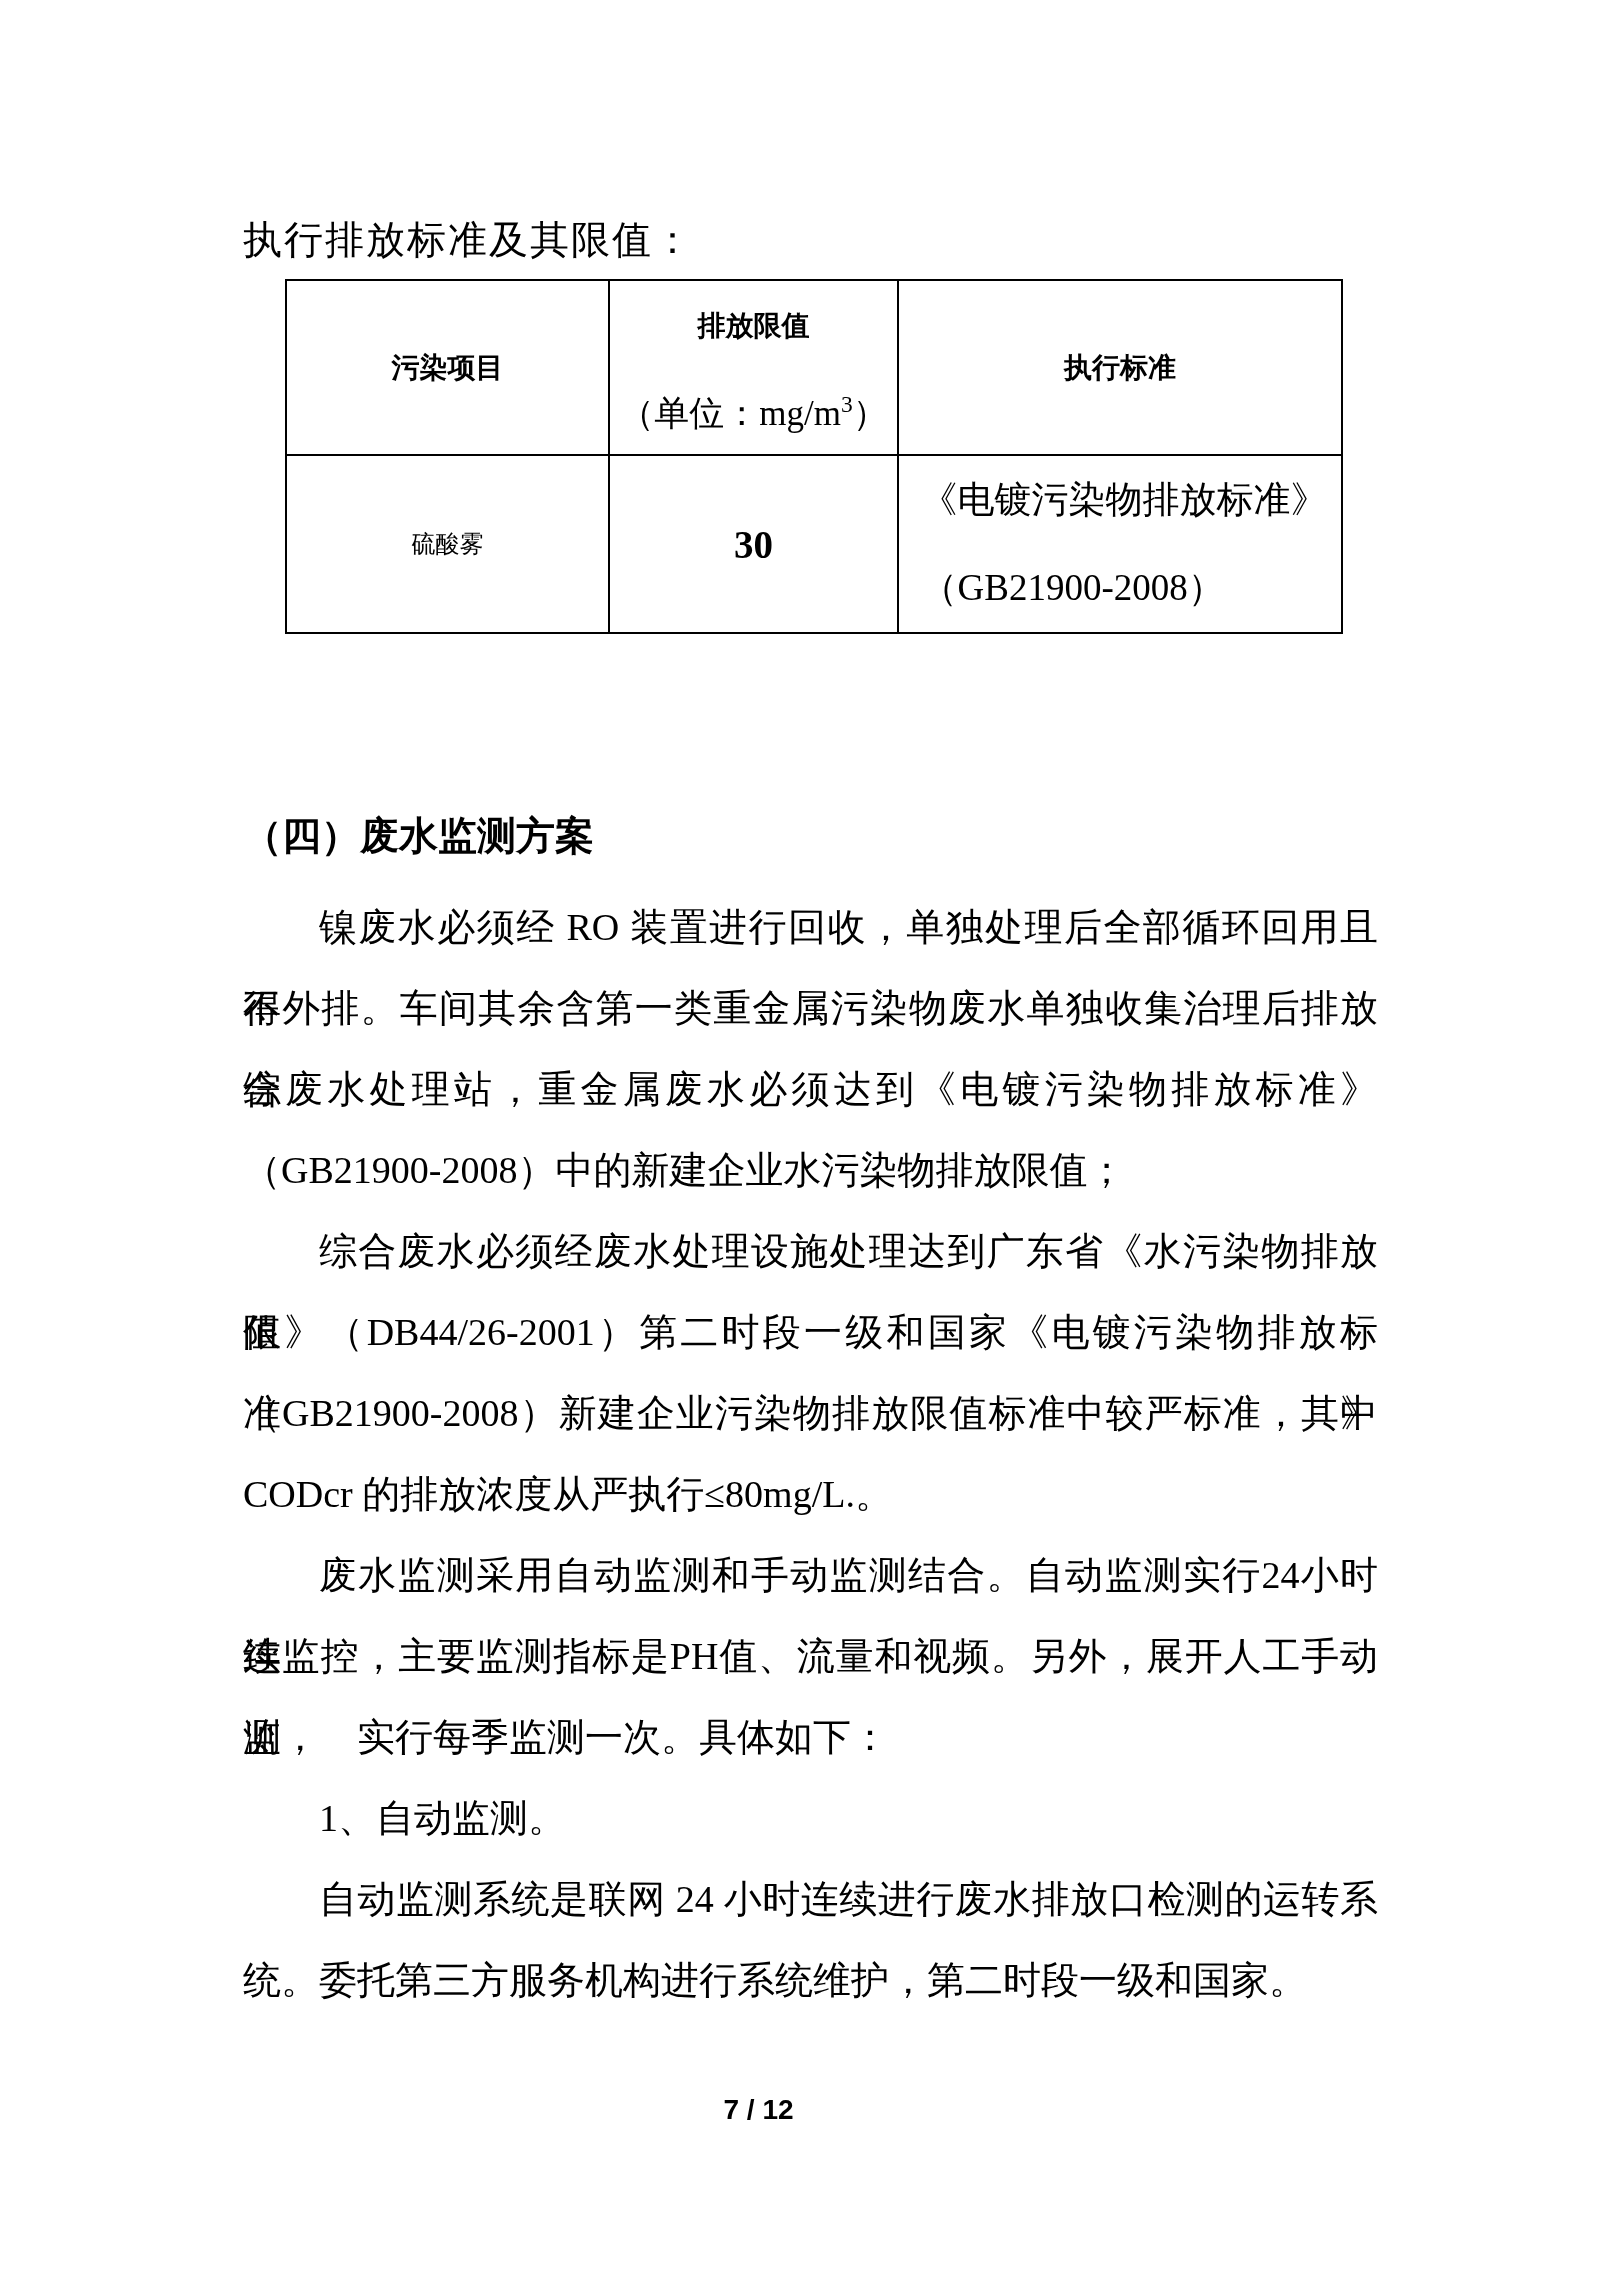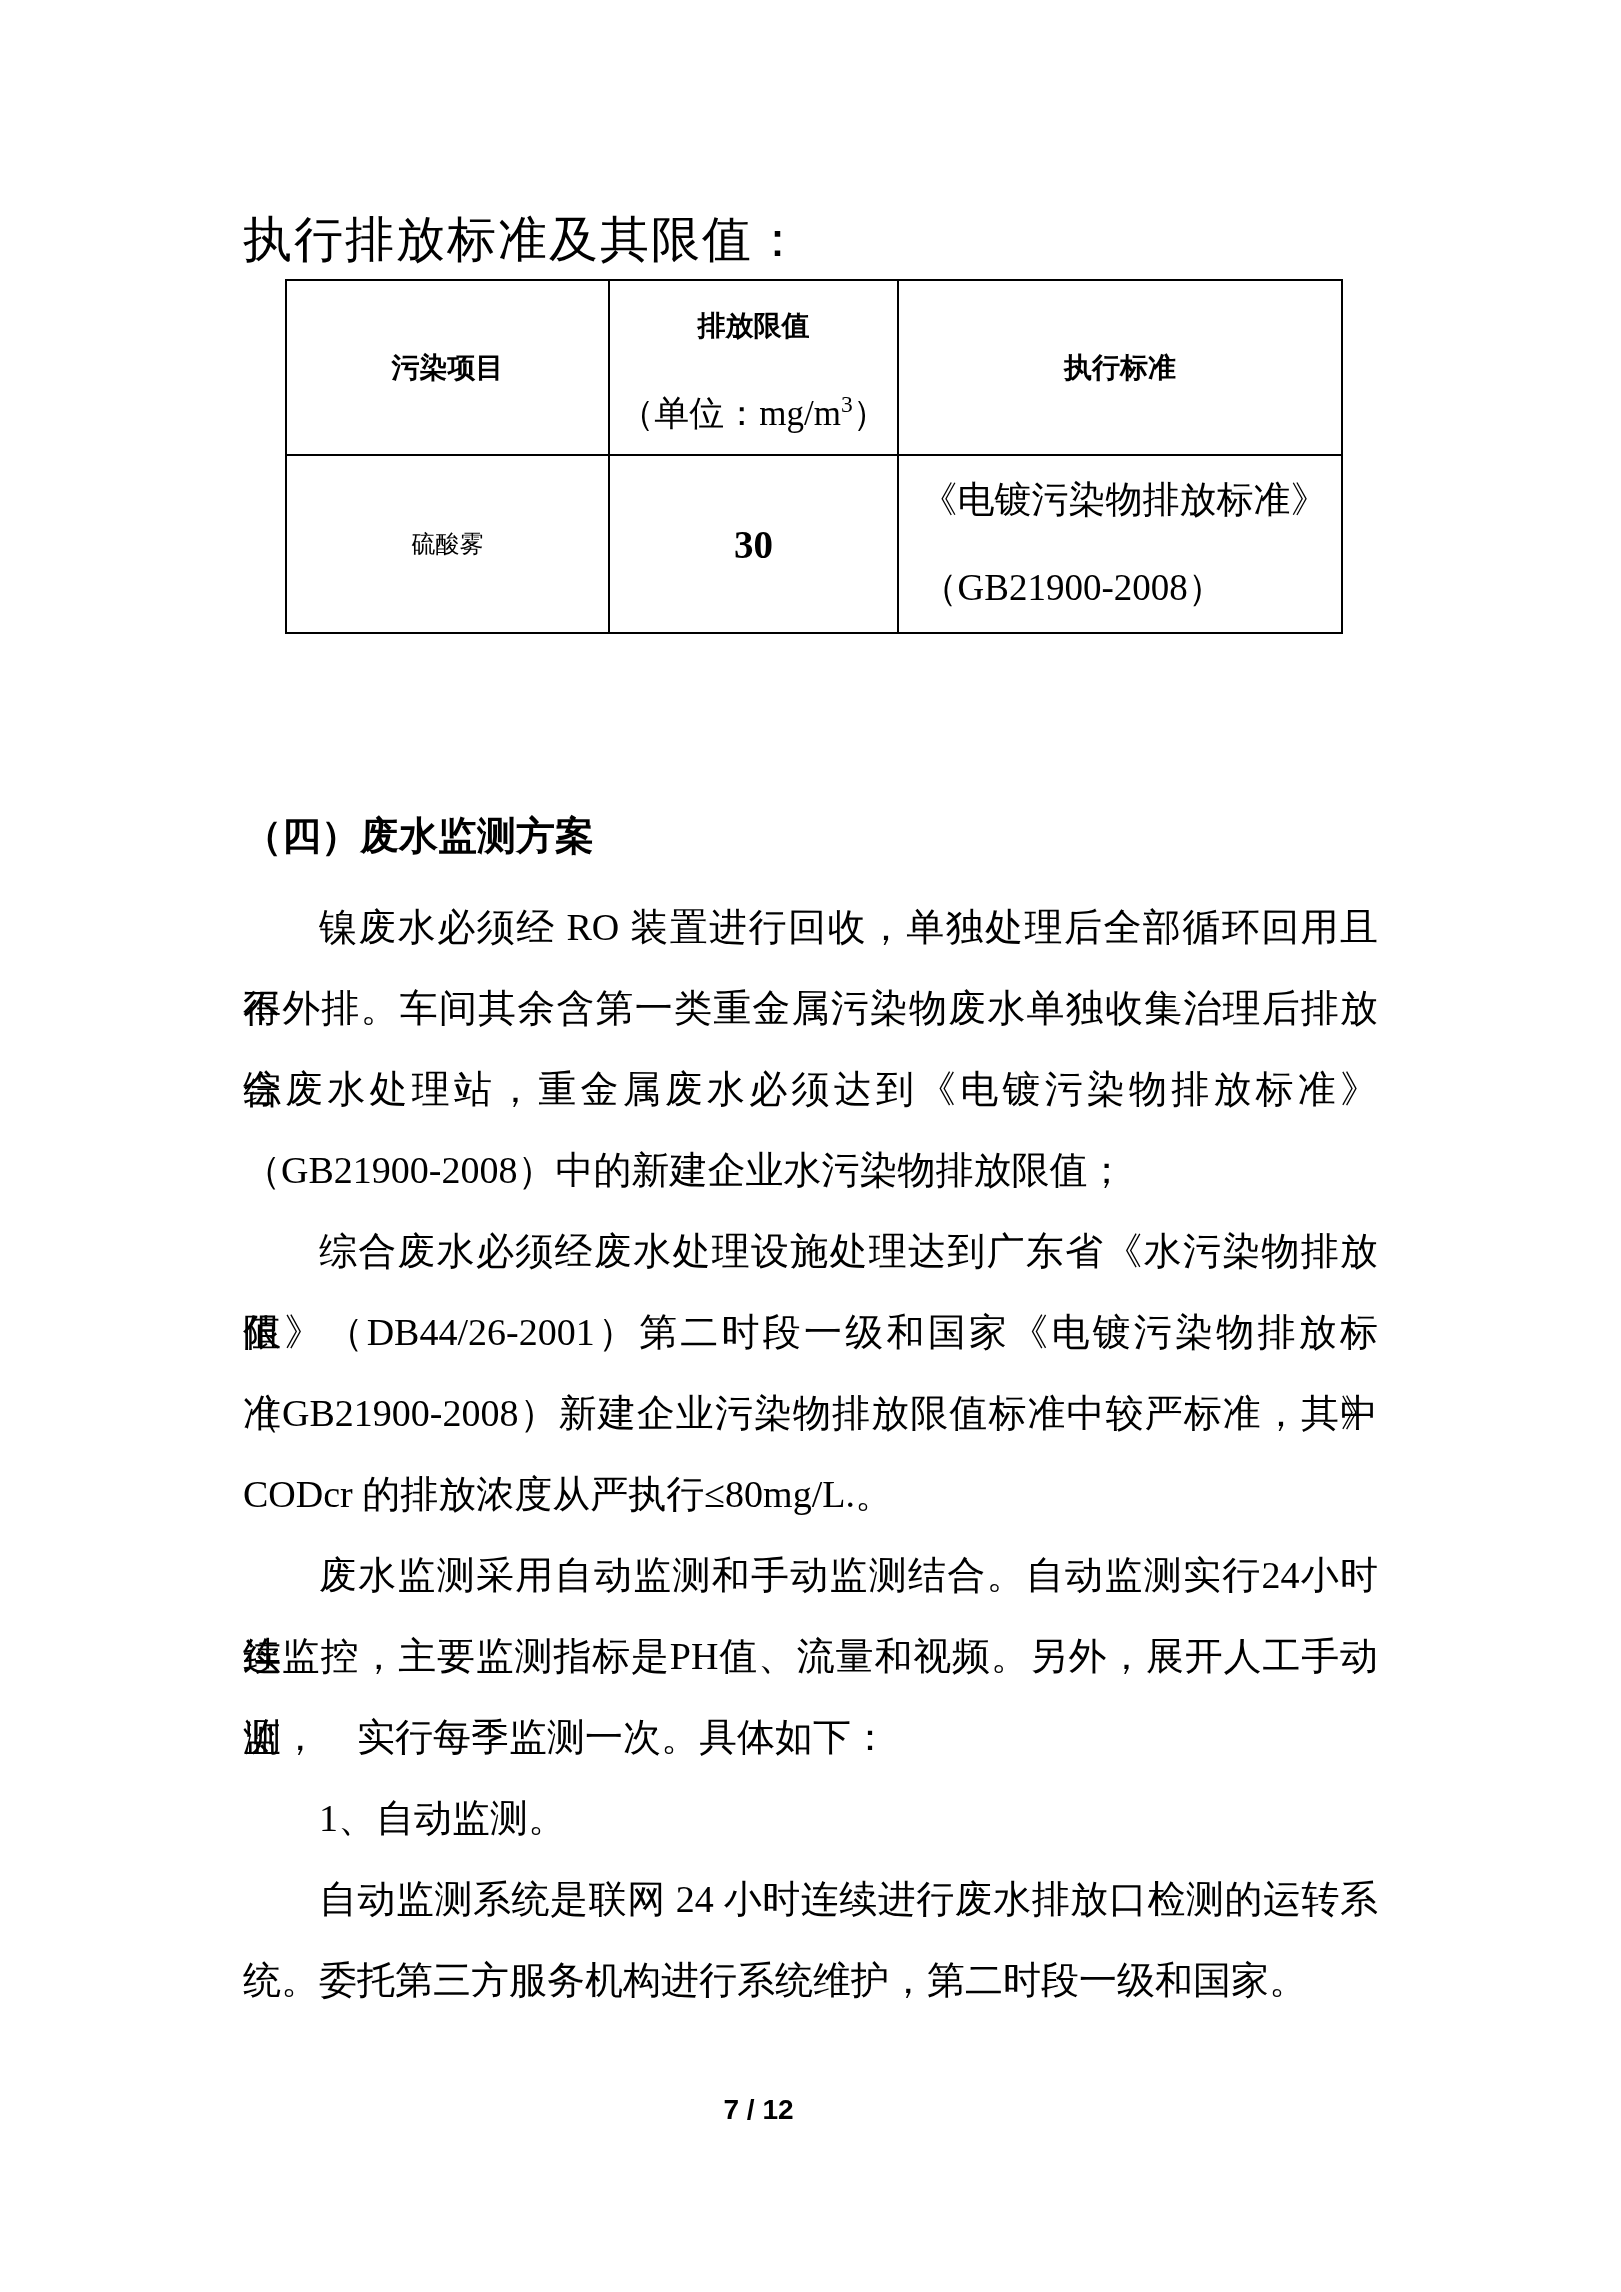--- a/index.html
+++ b/index.html
@@ -13,21 +13,21 @@
     height: 2293px;
     font-family: "Liberation Serif", "DejaVu Serif", serif;
     color: #000000;
     overflow: hidden;
   }
   .intro {
     position: absolute;
     left: 243px;
     top: 216px;
     width: 1135px;
-    font-size: 49px;
+    font-size: 39px;
     line-height: 47px;
     letter-spacing: 2px;
   }
   table.pollutant-table {
     position: absolute;
     left: 285px;
     top: 279px;
     width: 1051px;
     border-collapse: collapse;
     table-layout: fixed;

